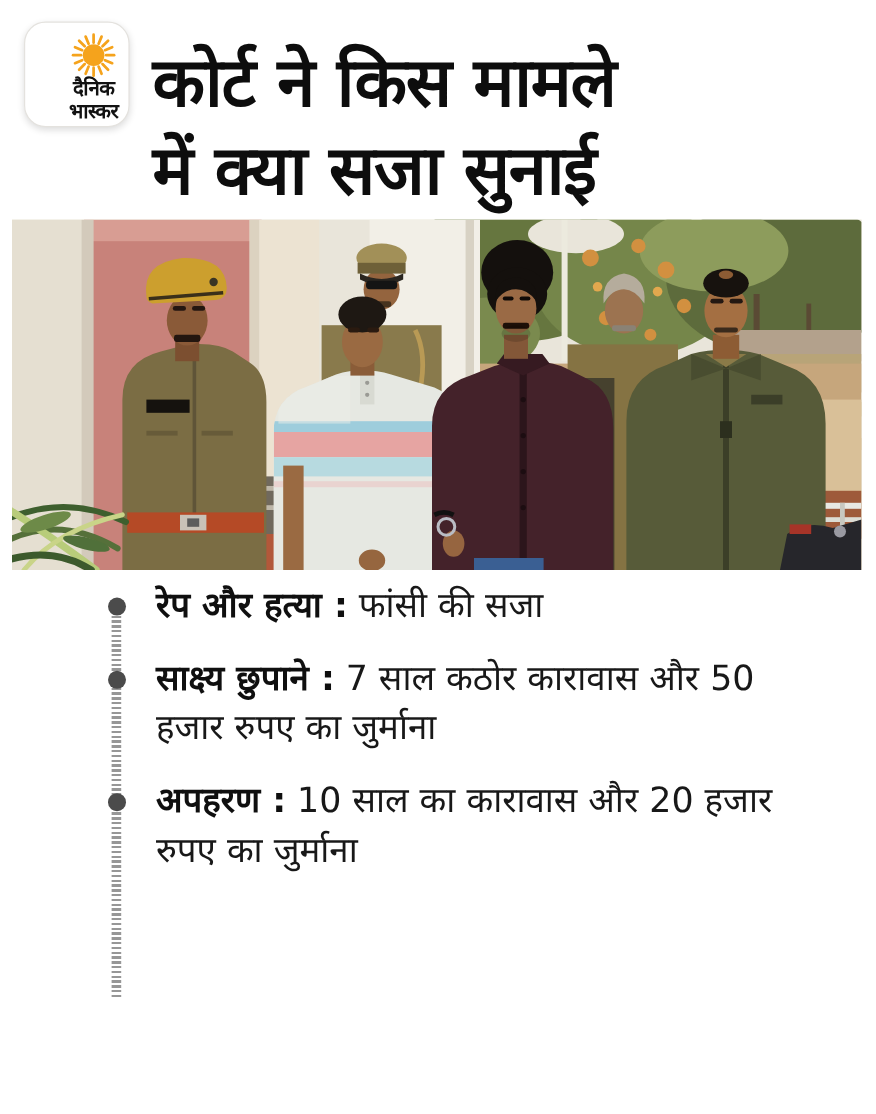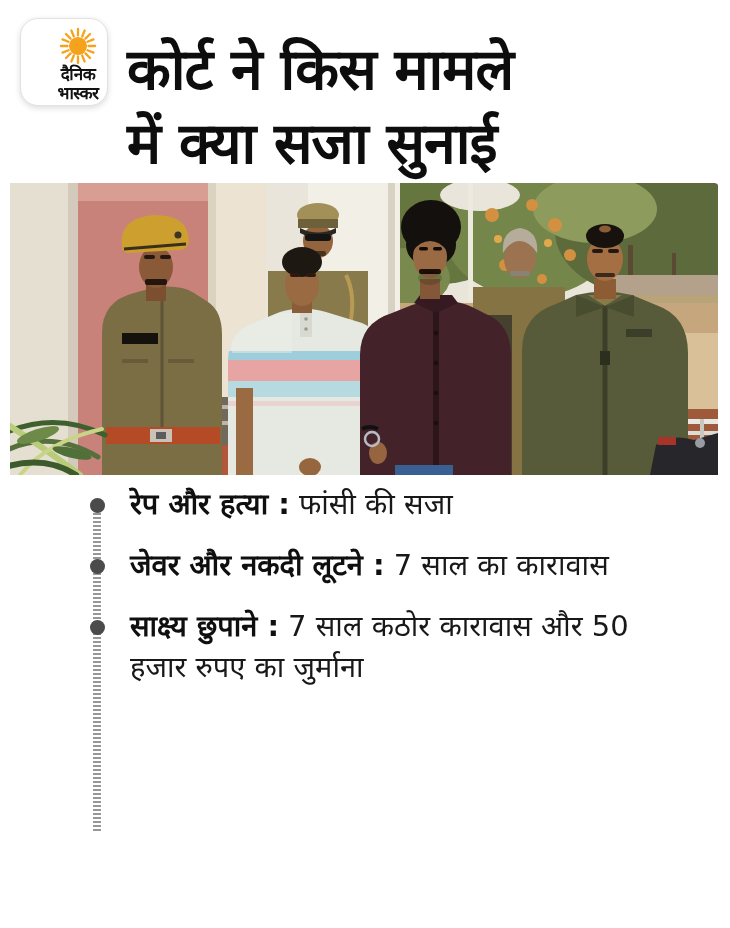--- a/index.html
+++ b/index.html
@@ -282,26 +282,26 @@
   </div>
 
   <section class="list">
     <div class="connector"></div>
 
     <div class="item">
       <span class="dot"></span>
       <span class="label">रेप और हत्या :</span><span class="detail">फांसी की सजा</span>
     </div>
 
-    <div class="item">
-      <span class="dot"></span>
-      <span class="label">जेवर और नकदी लूटने :</span><span class="detail">7 साल का कारावास</span>
-    </div>
 
     <div class="item">
       <span class="dot"></span>
       <span class="label">साक्ष्य छुपाने :</span><span class="detail">7 साल कठोर कारावास और 50 हजार रुपए का जुर्माना</span>
     </div>
 
+    <div class="item">
+      <span class="dot"></span>
+      <span class="label">अपहरण :</span><span class="detail">10 साल का कारावास और 20 हजार रुपए का जुर्माना</span>
+    </div>
 
   </section>
 
 </div>
 
 </body></html>

